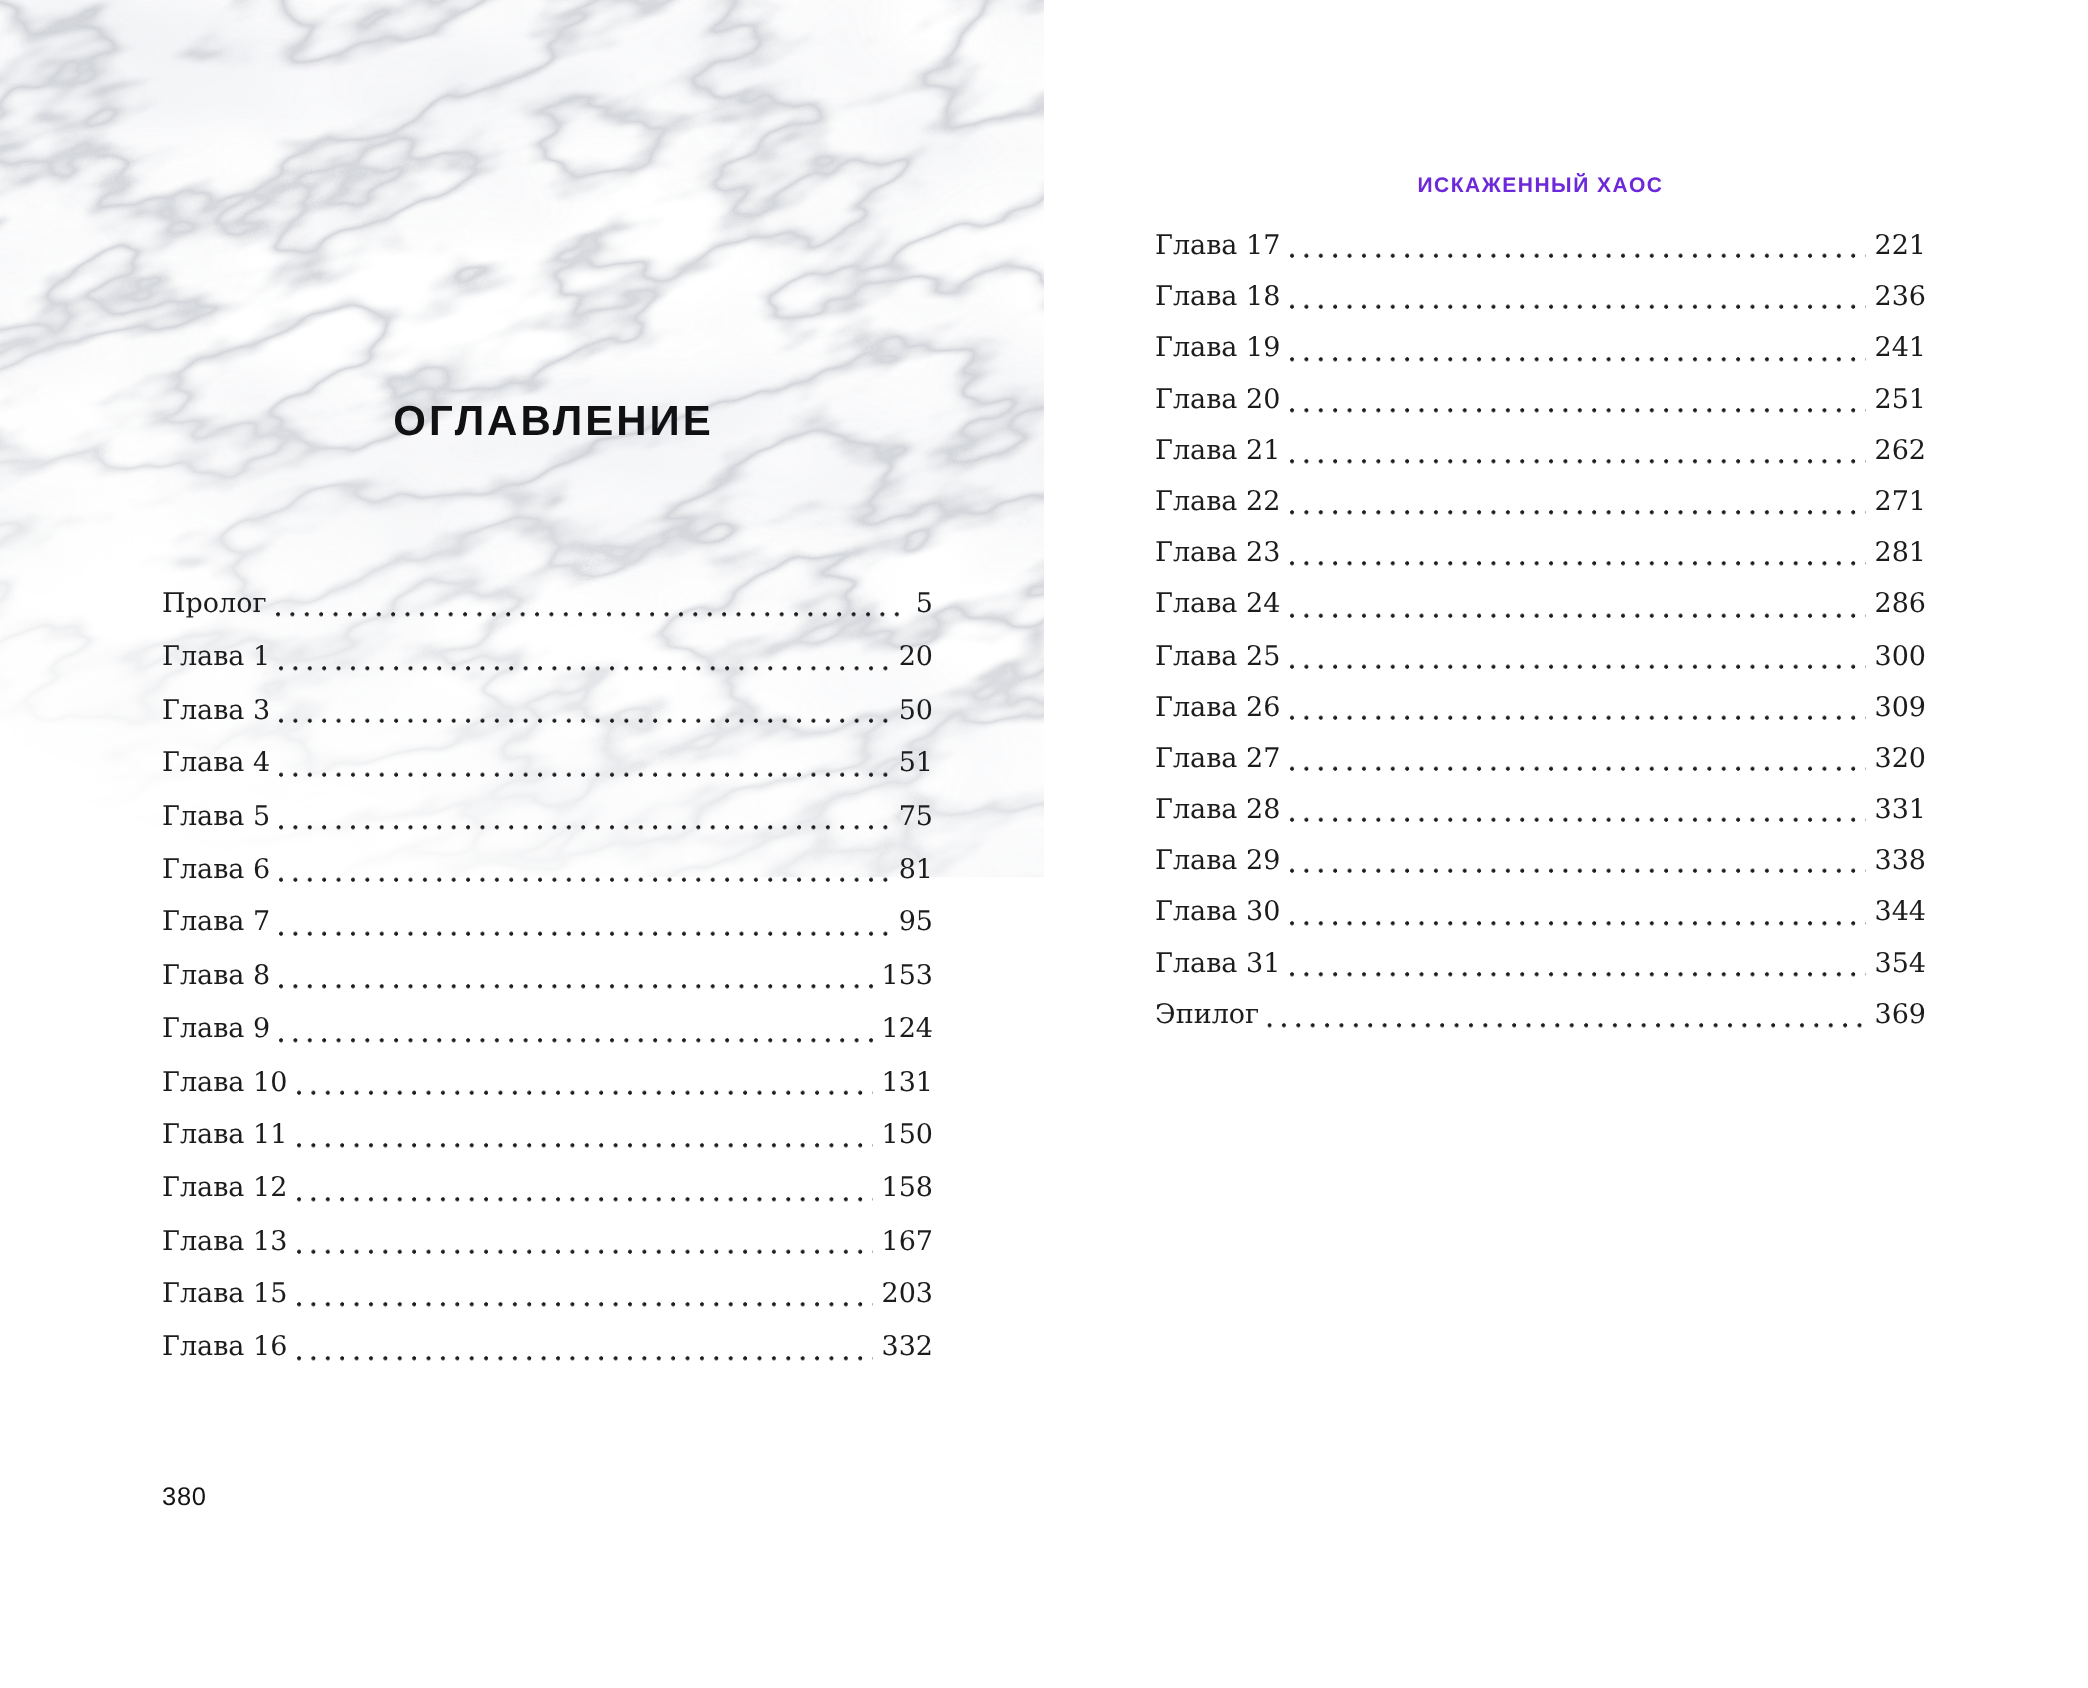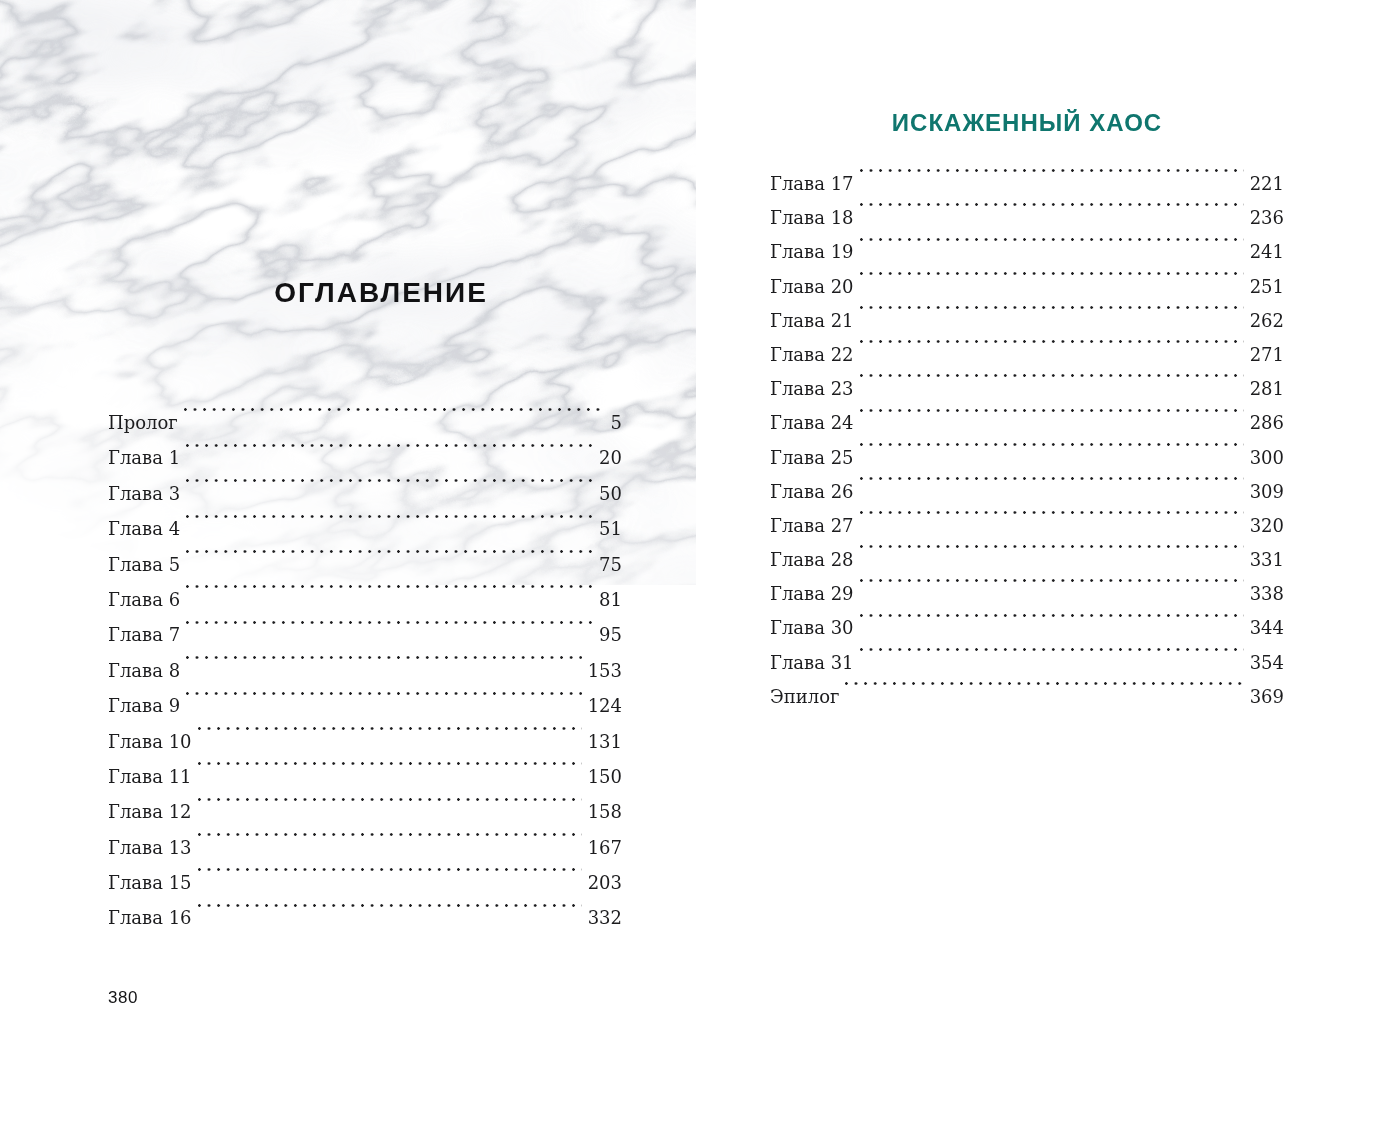--- a/index.html
+++ b/index.html
@@ -36,63 +36,63 @@
     mask-image: linear-gradient(200deg, #000 0%, #000 52%, rgba(0,0,0,.55) 72%, transparent 92%);
   }
   .marble svg { display: block; }
 
   
   .toc-title {
     position: absolute;
     left: 108px;
     width: 514px;
     top: 260px;
-    margin: 16px;
+    margin: 4px;
     text-align: center;
     font-family: "Liberation Sans", sans-serif;
     font-weight: 700;
     font-size: 28px;
     line-height: 34px;
     letter-spacing: 2px;
     color: #111113;
   }
 
   
   .part-title {
     position: absolute;
     left: 74px;              
     width: 514px;
     top: 110px;
     margin: 0;
     text-align: center;
     font-family: "Liberation Sans", sans-serif;
     font-weight: 700;
-    font-size: 24px;
+    font-size: 14px;
     line-height: 26px;
     letter-spacing: 1px;
-    color: #0f766e;
+    color: #6d28d9;
   }
 
   
   .toc {
     position: absolute;
     width: 514px;
   }
   .toc.left-toc  { left: 108px; top: 385px; }
   .toc.right-toc { left: 74px;  top: 147px; }  
 
   .row {
     display: flex;
     align-items: baseline;
     font-size: 18px;
   }
   .left-toc  .row { height: 35.4px; line-height: 35.4px; }
   .right-toc .row { height: 34.2px; line-height: 34.2px; }
 
-  .lbl { white-space: nowrap; margin-top: 20px; }
+  .lbl { white-space: nowrap; }
   .pg  { white-space: nowrap; }
 
   .dots {
     flex: 1;
     align-self: stretch;
     position: relative;
     margin: 0 2px;
   }
   .dots::after {
     content: "";

